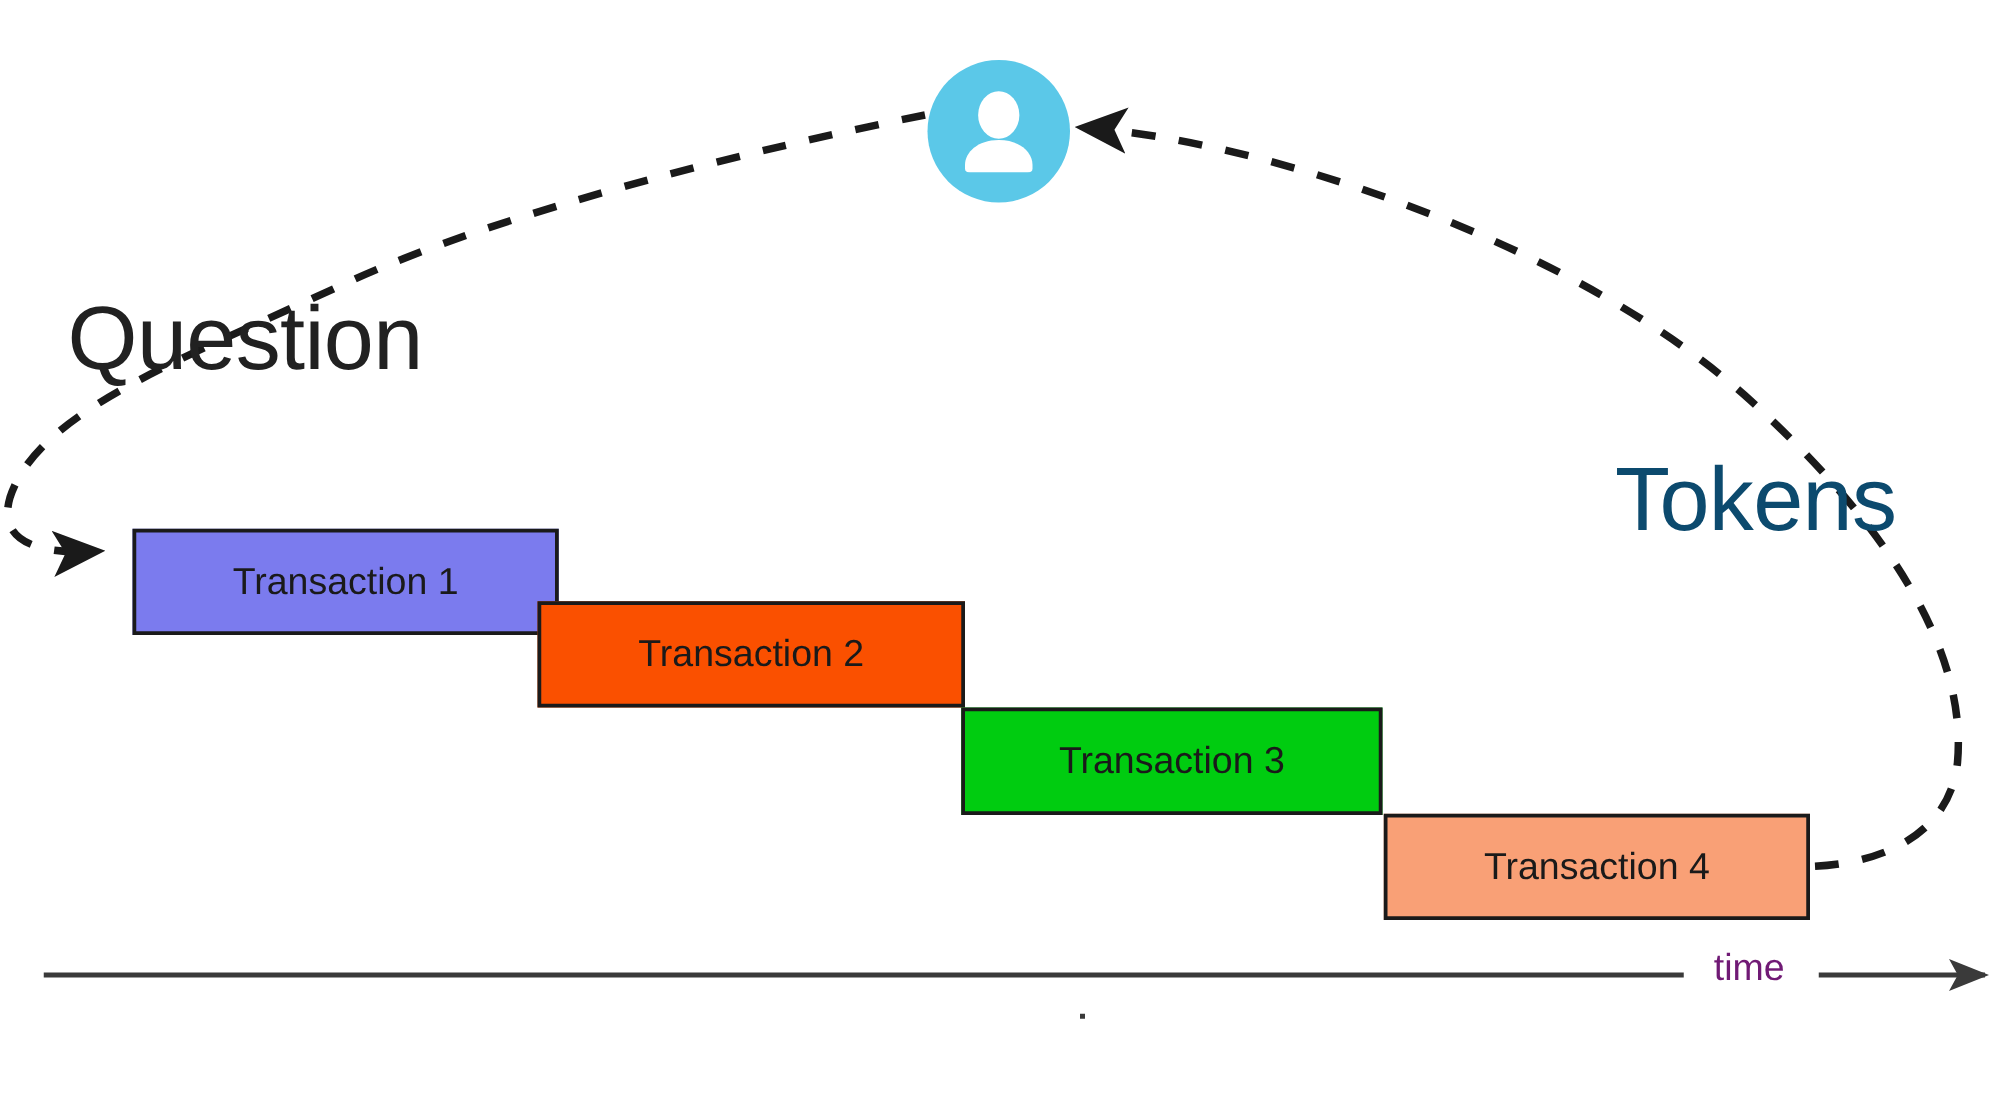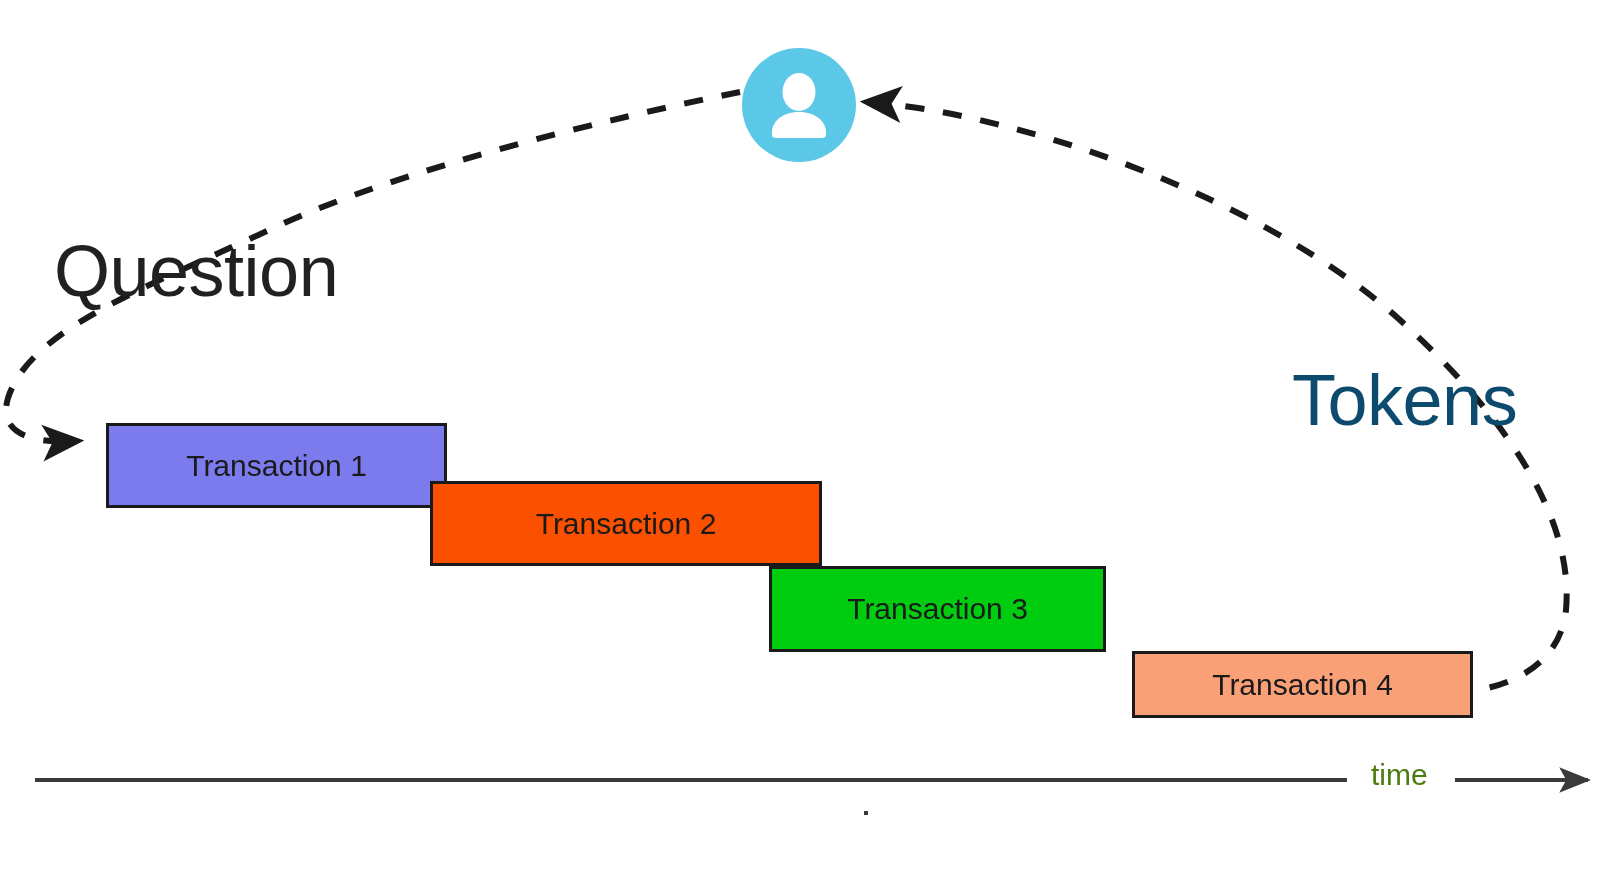--- a/index.html
+++ b/index.html
@@ -125,29 +125,29 @@
   </div>
 
   <div class="big-label" id="label-question" style="left: 38px; top: 235px; color: rgb(33, 33, 33); margin-left: 16px;">Question</div>
 
   <div class="big-label" id="label-tokens" style="left: 1292px; top: 364px; color: #0c4a6e;">Tokens</div>
 
   <div class="txn-box" style="left: 106px; top: 397px; width: 341px; height: 85px; background: rgb(123, 123, 238); border-color: rgb(26, 26, 26); margin-top: 26px;">
     <span class="txn-label">Transaction 1</span>
   </div>
 
-  <div class="txn-box" style="left: 430px; top: 481px; width: 392px; height: 85px; background: rgb(250, 80, 0); border-color: rgb(26, 26, 26);">
+  <div class="txn-box" style="left: 430px; top: 481px; width: 342px; height: 85px; background: rgb(250, 80, 0); border-color: rgb(26, 26, 26);">
     <span class="txn-label">Transaction 2</span>
   </div>
 
   <div class="txn-box" style="left: 769px; top: 566px; width: 337px; height: 86px; background: rgb(0, 204, 16); border-color: rgb(26, 26, 26); text-align: center;">
     <span class="txn-label">Transaction 3</span>
   </div>
 
-  <div class="txn-box" style="left: 1107px; top: 651px; width: 341px; height: 67px; background: rgb(249, 160, 118); border-color: rgb(26, 26, 26); margin-left: 25px;">
+  <div class="txn-box" style="left: 1107px; top: 651px; width: 341px; height: 85px; background: rgb(249, 160, 118); border-color: rgb(26, 26, 26);">
     <span class="txn-label">Transaction 4</span>
   </div>
 
-  <div class="axis-caption" id="axis-caption" style="left: 1371px; top: 760px; color: #4d7c0f;">time</div>
+  <div class="axis-caption" id="axis-caption" style="left: 1371px; top: 760px; color: #701a75;">time</div>
 
   <div class="stray-dot" id="stray-dot" style="left: 864px; top: 811px; background: rgb(58, 58, 58);"></div>
 
 </div>
 
 </body></html>

